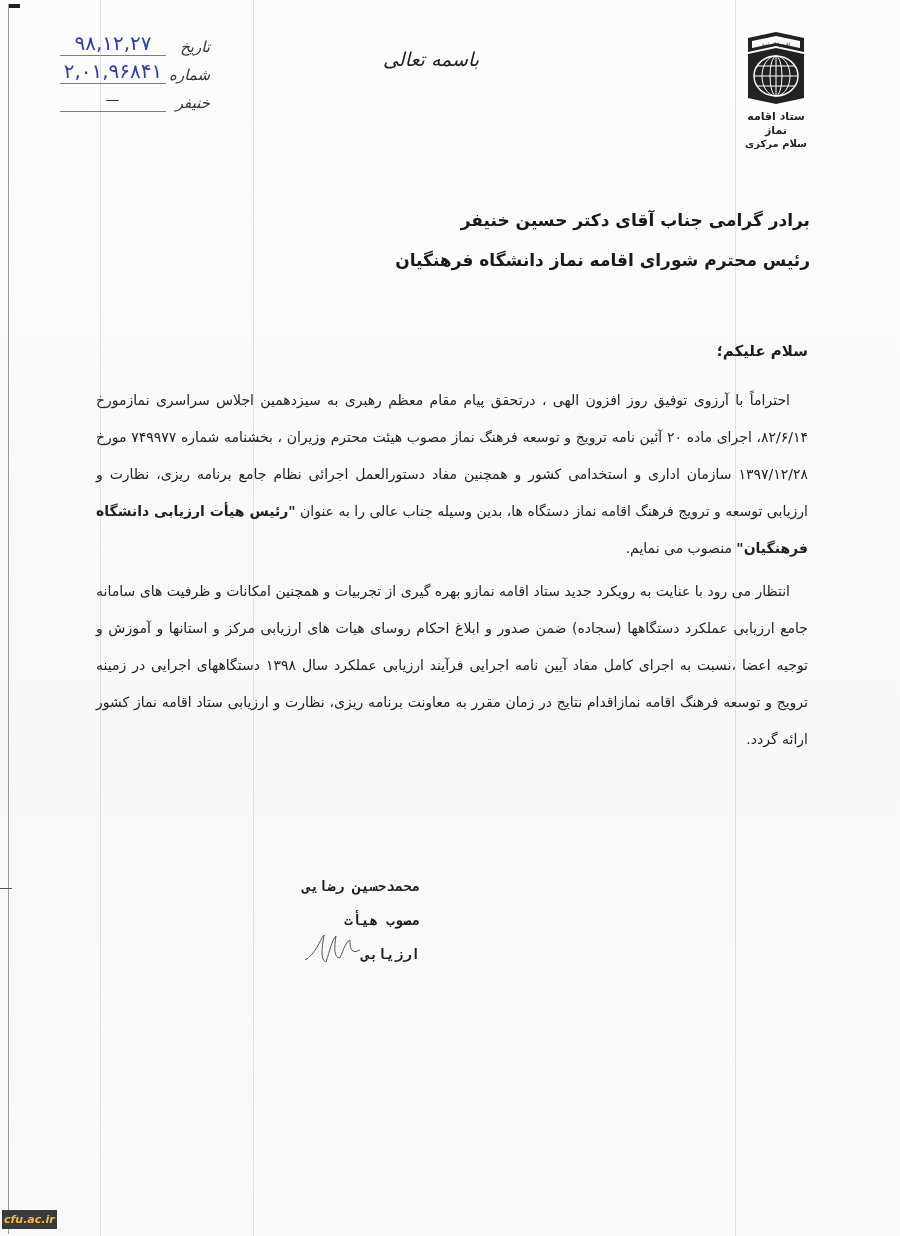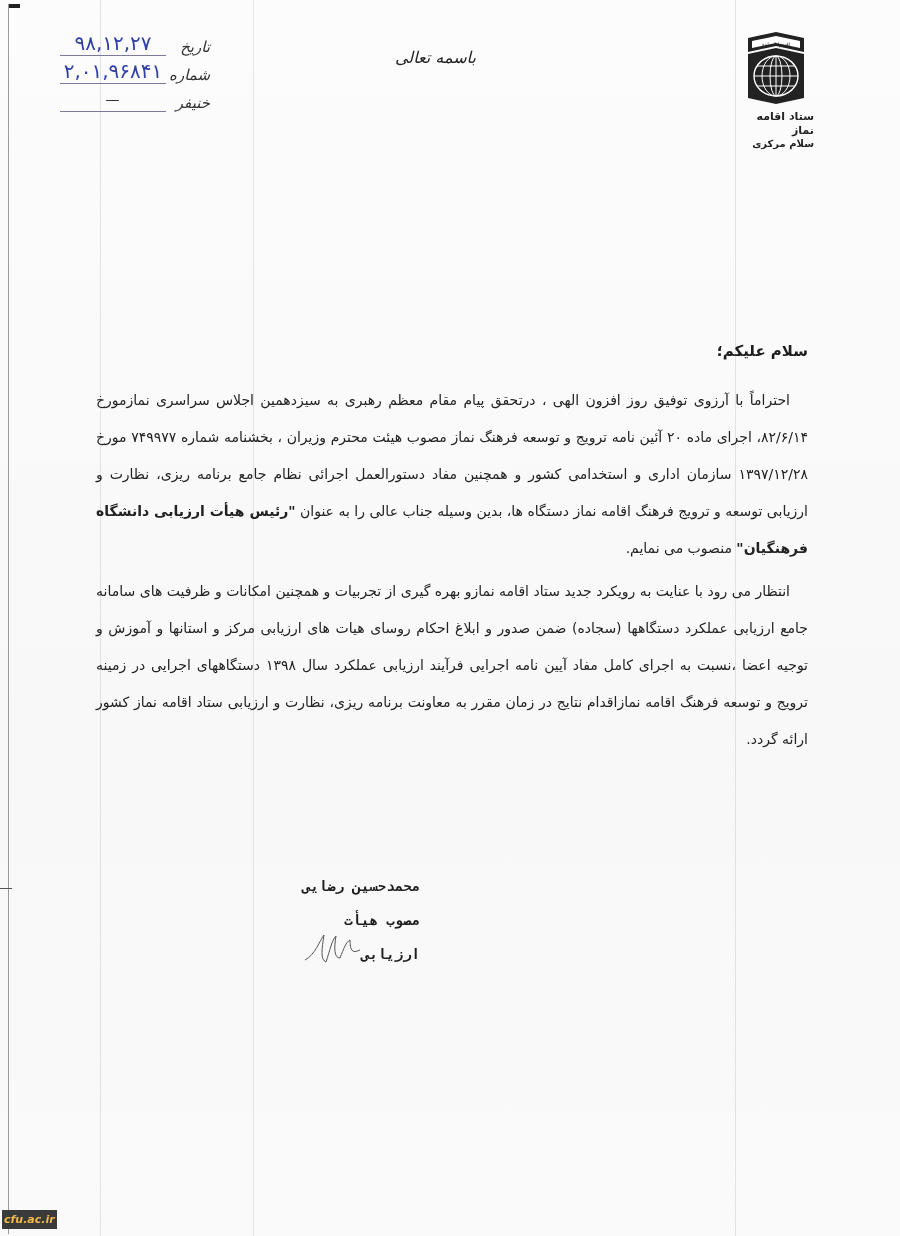--- a/index.html
+++ b/index.html
@@ -15,23 +15,23 @@
     .fold-line { position: absolute; top: 0; width: 1px; height: 1236px; background: rgba(180,180,190,.35); }
     .crease { position: absolute; left: 0; top: 888px; width: 12px; height: 1px; background: #555; }
 
     
     .meta { position: absolute; left: 60px; top: 28px; width: 150px; direction: rtl; }
     .meta-row { display: flex; align-items: flex-end; height: 28px; }
     .meta-label { font-family: "DejaVu Serif", serif; font-style: italic; font-size: 15px; color: #333; width: 44px; text-align: right; }
     .meta-value { flex: 1; border-bottom: 1px solid #7a7aa0; font-family: "DejaVu Sans", sans-serif; font-size: 20px; color: #2e3fa8; direction: ltr; text-align: center; letter-spacing: 1px; line-height: 24px; }
     .meta-value.dash { font-size: 14px; color: #333; }
 
-    .basmala { position: absolute; left: 395px; top: 48px; font-family: "DejaVu Serif", serif; font-style: italic; font-size: 16px; color: #222; direction: rtl; }
+    .basmala { position: absolute; left: 383px; top: 48px; font-family: "DejaVu Serif", serif; font-style: italic; font-size: 19px; color: #222; direction: rtl; }
 
-    .logo { position: absolute; left: 738px; top: 30px; width: 76px; text-align: right; }
+    .logo { position: absolute; left: 738px; top: 30px; width: 76px; text-align: center; }
     .logo-shape { width: 60px; height: 76px; margin: 0 auto; position: relative; }
     .logo-title { font-weight: bold; font-size: 11px; direction: rtl; margin-top: 4px; color: #222; line-height: 14px; }
     .logo-sub { font-weight: bold; font-size: 10px; direction: rtl; color: #222; line-height: 12px; }
 
     .recipient { position: absolute; right: 90px; top: 200px; direction: rtl; text-align: right; }
     .recipient div { font-weight: bold; font-size: 17px; line-height: 40px; color: #1a1a1a; }
 
     .greeting { position: absolute; right: 92px; top: 342px; direction: rtl; font-weight: bold; font-size: 15px; }
 
     .body-text { position: absolute; left: 96px; right: 92px; top: 382px; direction: rtl; text-align: justify; text-align-last: right; font-size: 14px; line-height: 37px; color: #222; }
@@ -89,20 +89,24 @@
         <line x1="8" y1="46" x2="52" y2="46" stroke="#fff" stroke-width="1"></line>
         <line x1="11" y1="36" x2="49" y2="36" stroke="#fff" stroke-width="1"></line>
         <line x1="11" y1="56" x2="49" y2="56" stroke="#fff" stroke-width="1"></line>
         <text x="30" y="16" font-size="5" text-anchor="middle" fill="#222">اقیموا الصلوة</text>
       </svg>
     </div>
     <div class="logo-title">ستاد اقامه نماز</div>
     <div class="logo-sub">سلام مرکزی</div>
   </div>
 
+  <div class="recipient">
+    <div>برادر گرامی جناب آقای دکتر حسین خنیفر</div>
+    <div>رئیس محترم شورای اقامه نماز دانشگاه فرهنگیان</div>
+  </div>
 
   <div class="greeting">سلام علیکم؛</div>
 
   <div class="body-text">
     <p><span>احتراماً با آرزوی توفیق روز افزون الهی ، درتحقق پیام مقام معظم رهبری به سیزدهمین اجلاس سراسری نمازمورخ ۸۲/۶/۱۴، اجرای ماده ۲۰ آئین نامه ترویج و توسعه فرهنگ نماز مصوب هیئت محترم وزیران ، بخشنامه شماره ۷۴۹۹۷۷ مورخ ۱۳۹۷/۱۲/۲۸ سازمان اداری و استخدامی کشور و همچنین مفاد دستورالعمل اجرائی نظام جامع برنامه ریزی، نظارت و ارزیابی توسعه و ترویج فرهنگ اقامه نماز دستگاه ها، بدین وسیله جناب عالی را به عنوان </span><b>"رئیس هیأت ارزیابی دانشگاه فرهنگیان"</b><span> منصوب می نمایم.</span></p>
     <p>انتظار می رود با عنایت به رویکرد جدید ستاد اقامه نمازو بهره گیری از تجربیات و همچنین امکانات و ظرفیت های سامانه جامع ارزیابی عملکرد دستگاهها (سجاده) ضمن صدور و ابلاغ احکام روسای هیات های ارزیابی مرکز و استانها و آموزش و توجیه اعضا ،نسبت به اجرای کامل مفاد آیین نامه اجرایی فرآیند ارزیابی عملکرد سال ۱۳۹۸ دستگاههای اجرایی در زمینه ترویج و توسعه فرهنگ اقامه نمازاقدام نتایج در زمان مقرر به معاونت برنامه ریزی، نظارت و ارزیابی ستاد اقامه نماز کشور ارائه گردد.</p>
   </div>
 
   <div class="signature">
     <div>محمدحسین رضایی</div>

